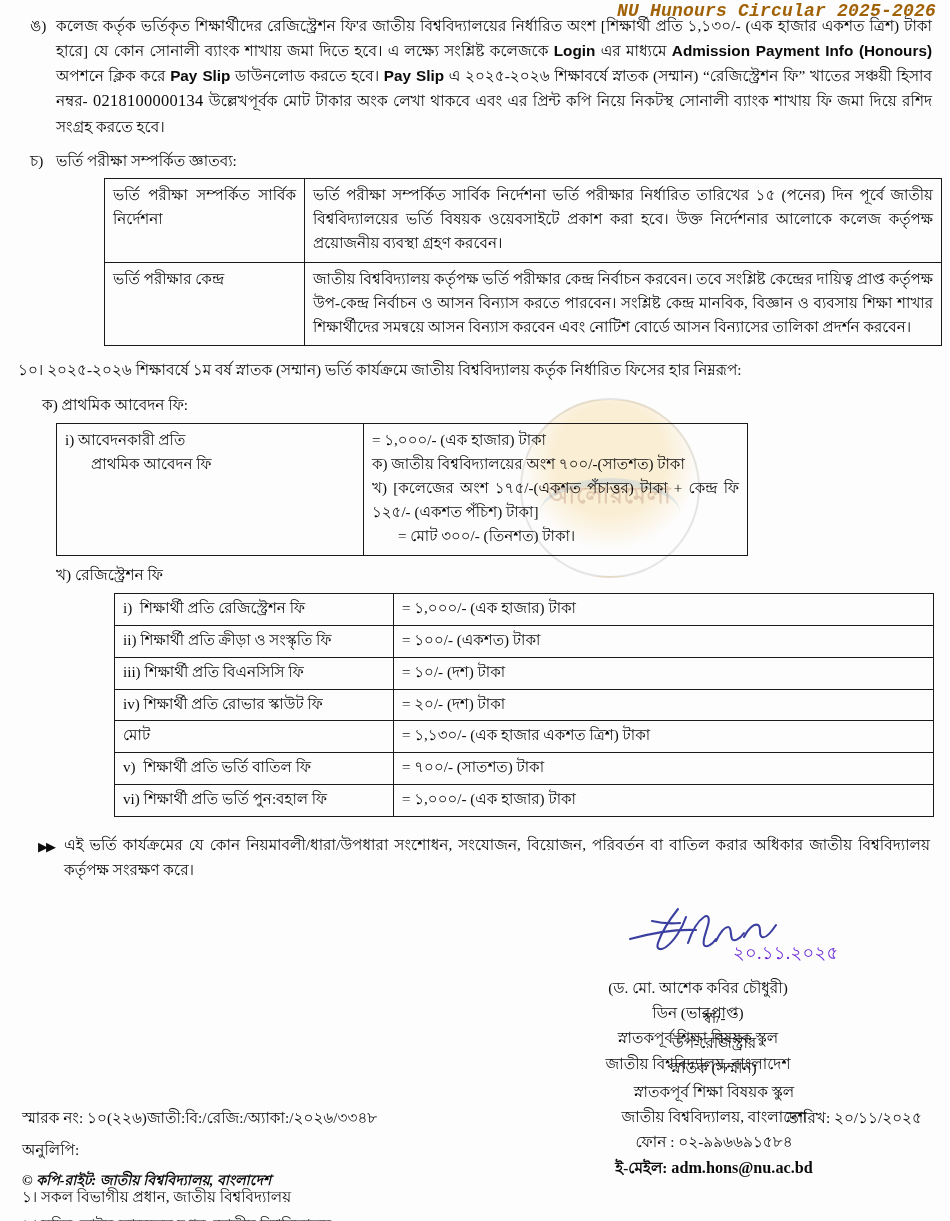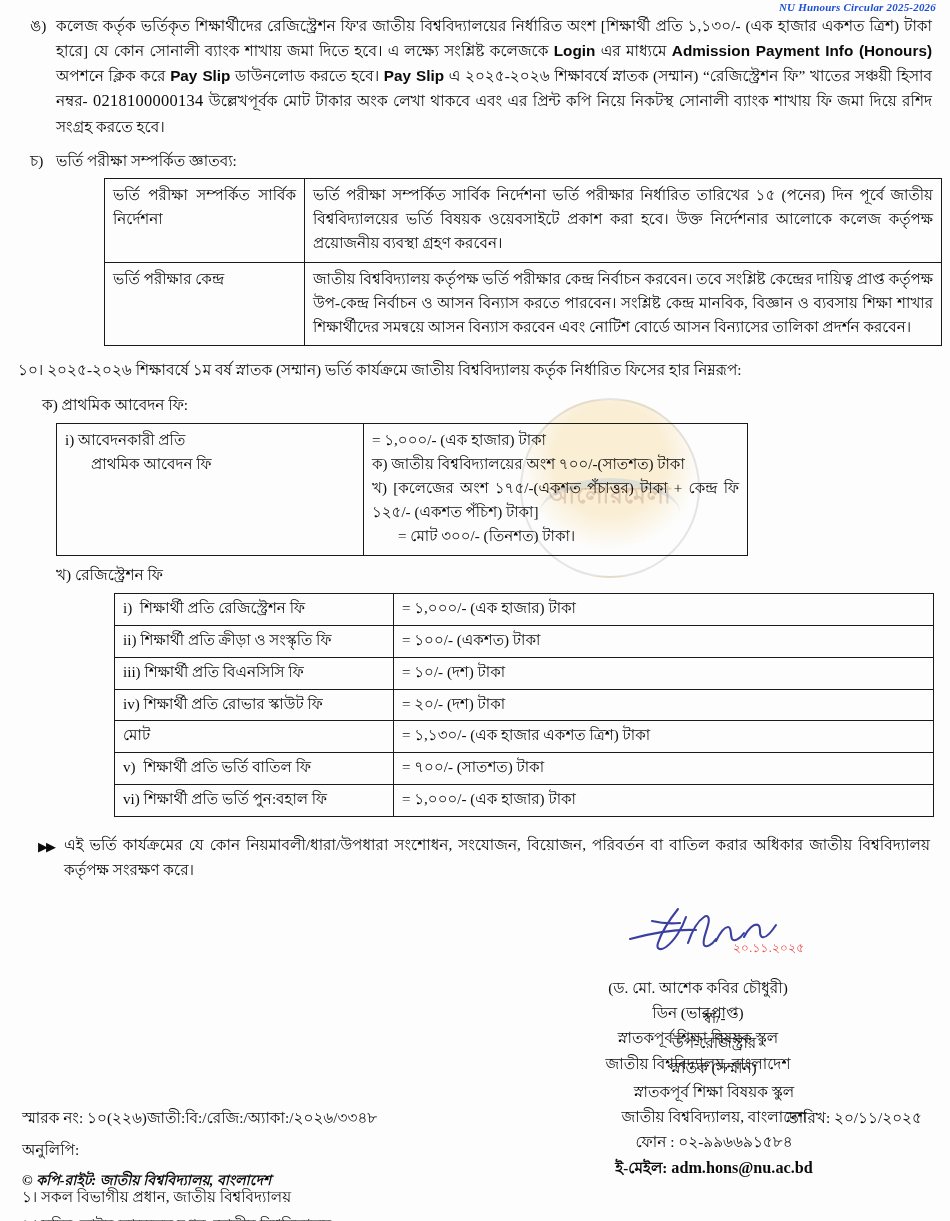--- a/index.html
+++ b/index.html
@@ -57,26 +57,26 @@
     height: 28px;
     border-top: 7px solid rgba(150,185,215,0.28);
     border-radius: 50% / 100% 100% 0 0;
   }
 
   
   .doc-header {
     position: absolute;
     right: 14px;
     top: 1px;
-    font-family: Liberation Serif, serif;
+    font-family: Liberation Mono, monospace;
     font-style: italic;
     font-weight: 700;
-    font-size: 11px;
+    font-size: 18px;
     letter-spacing: 0.2px;
-    color: #1d4ed8;
+    color: #a16207;
     z-index: 3;
   }
 
   .content {
     position: relative;
     z-index: 2;
     padding: 14px 16px 0 16px;
   }
 
   
@@ -189,22 +189,22 @@
   }
   .sig-svg {
     position: absolute;
     left: 112px;
     top: -6px;
   }
   .sig-date {
     position: absolute;
     left: 245px;
     top: 30px;
-    font-size: 12px;
-    color: #ef4444;
+    font-size: 18px;
+    color: #6d28d9;
     letter-spacing: .3px;
   }
   .sign-lines { margin-top: 10px; }
   .sign-lines div {
     font-size: 15.3px;
     line-height: 1.66;
   }
 
   
   .memo-row {

